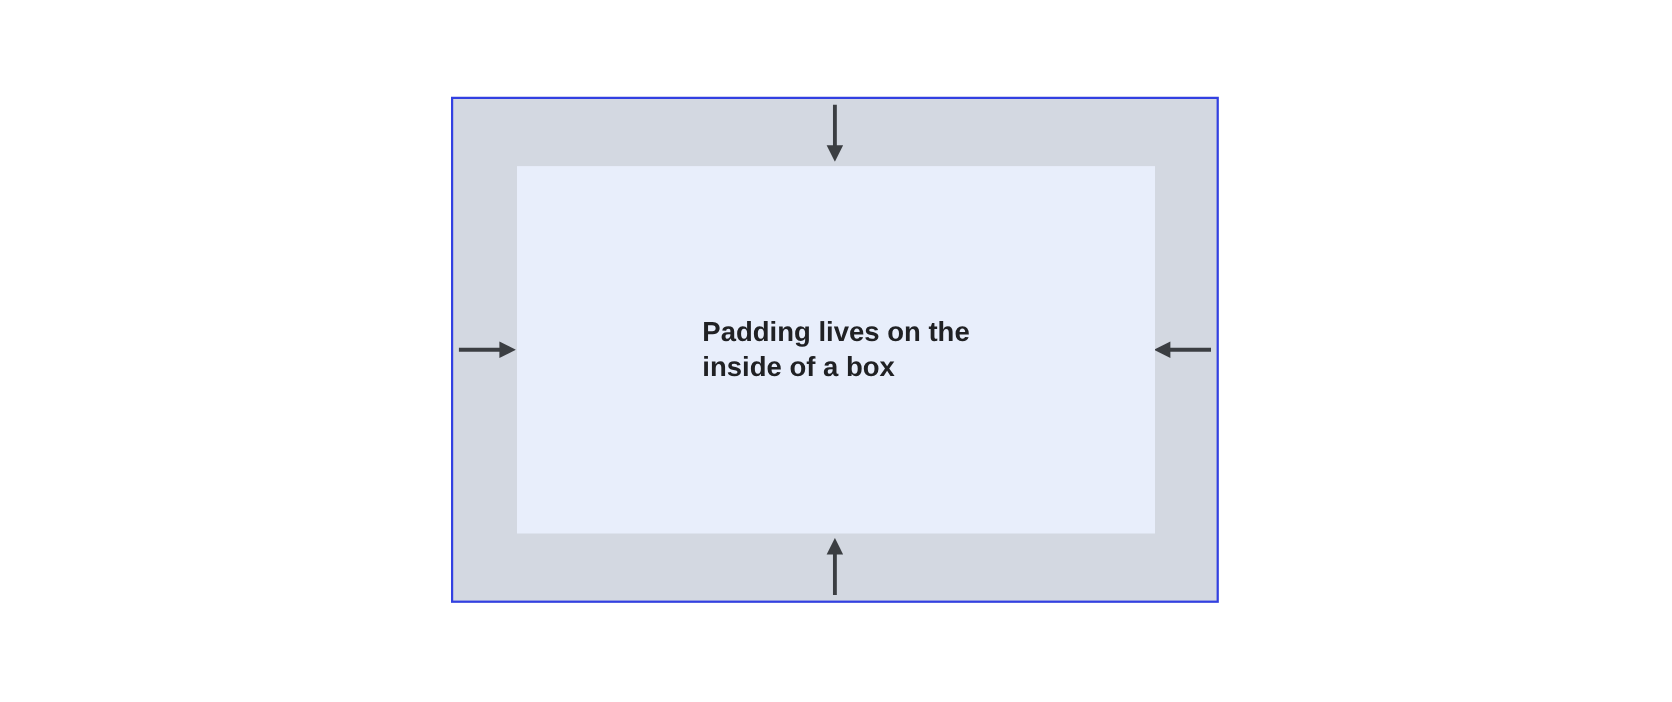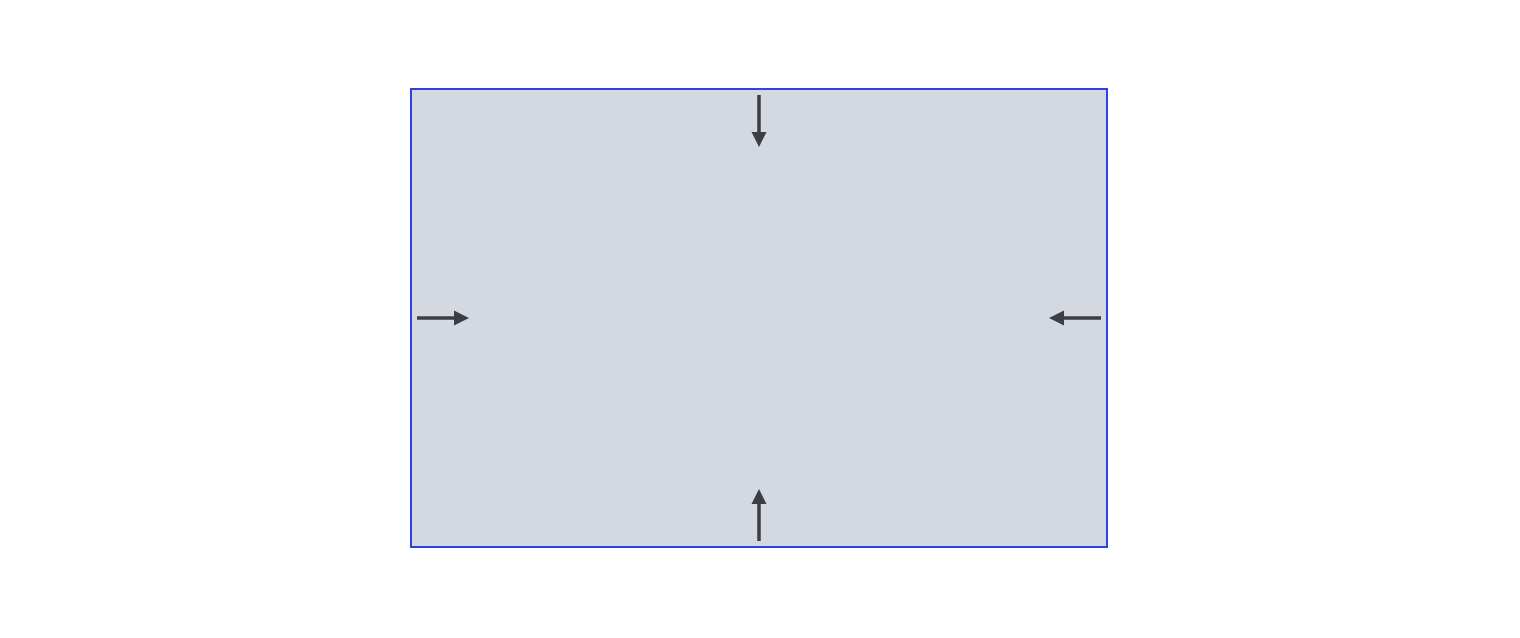--- a/index.html
+++ b/index.html
@@ -85,16 +85,20 @@
       </svg>
     </span>
 
     <span class="arrow arrow-right">
       <svg width="52" height="18" viewBox="0 0 52 18">
         <polygon points="15,1.5 15,16.5 0,9" fill="currentColor"></polygon>
         <line x1="12" y1="9" x2="52" y2="9" stroke="currentColor" stroke-width="3.5"></line>
       </svg>
     </span>
 
+    <div class="box-content">
+      <div class="padding-label">Padding lives on the
+inside of a box</div>
+    </div>
 
   </div>
 
 </div>
 
 </body></html>

